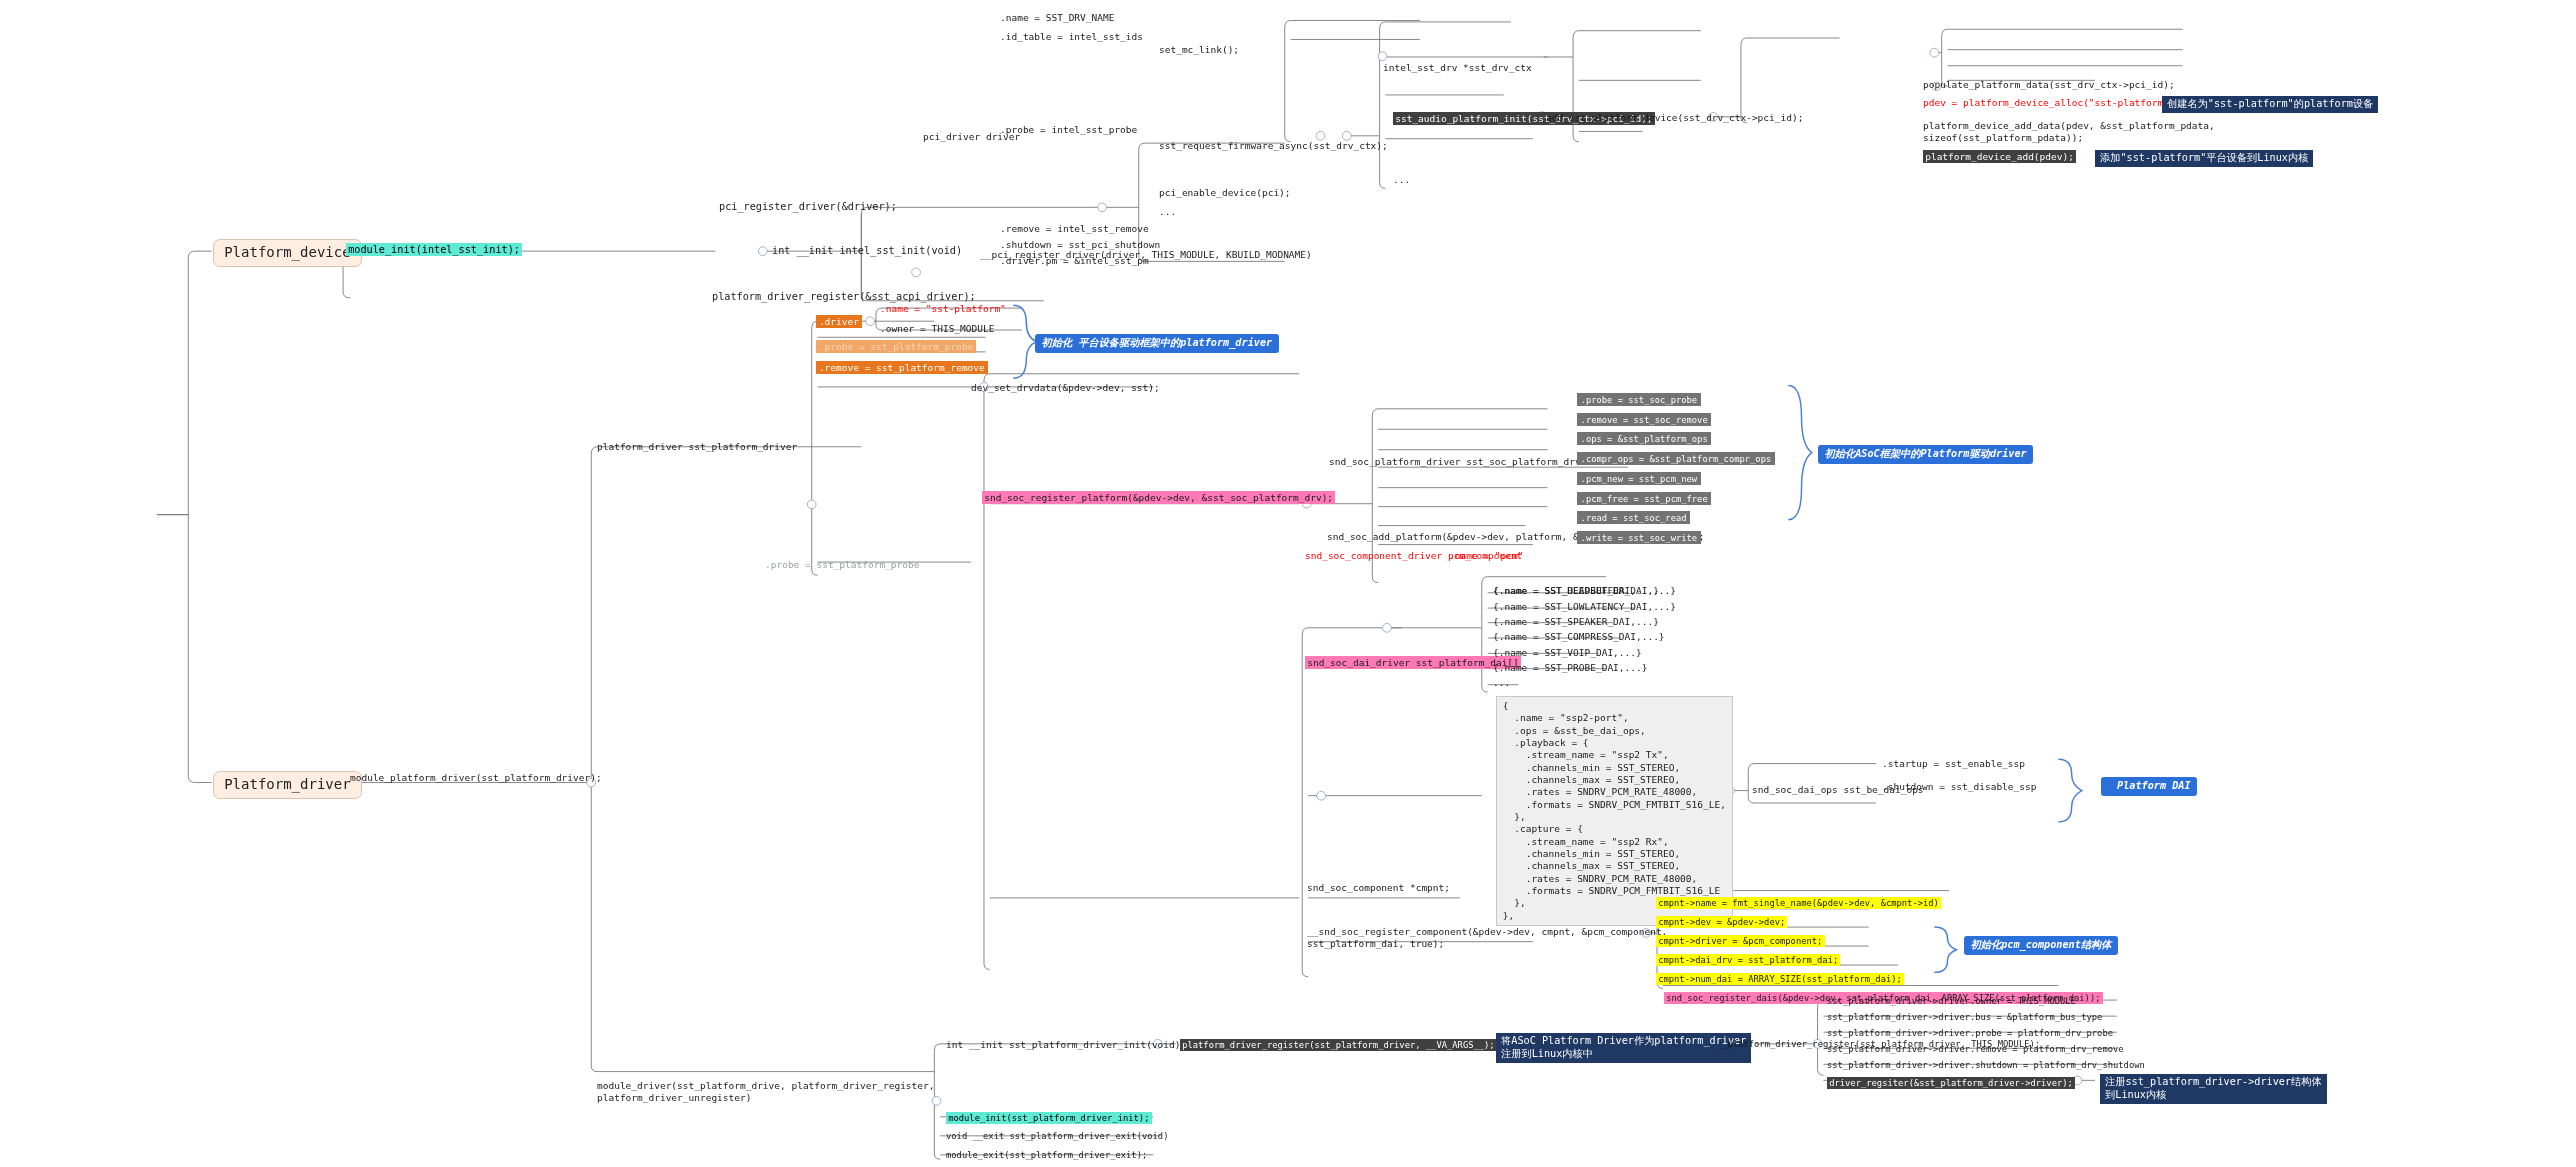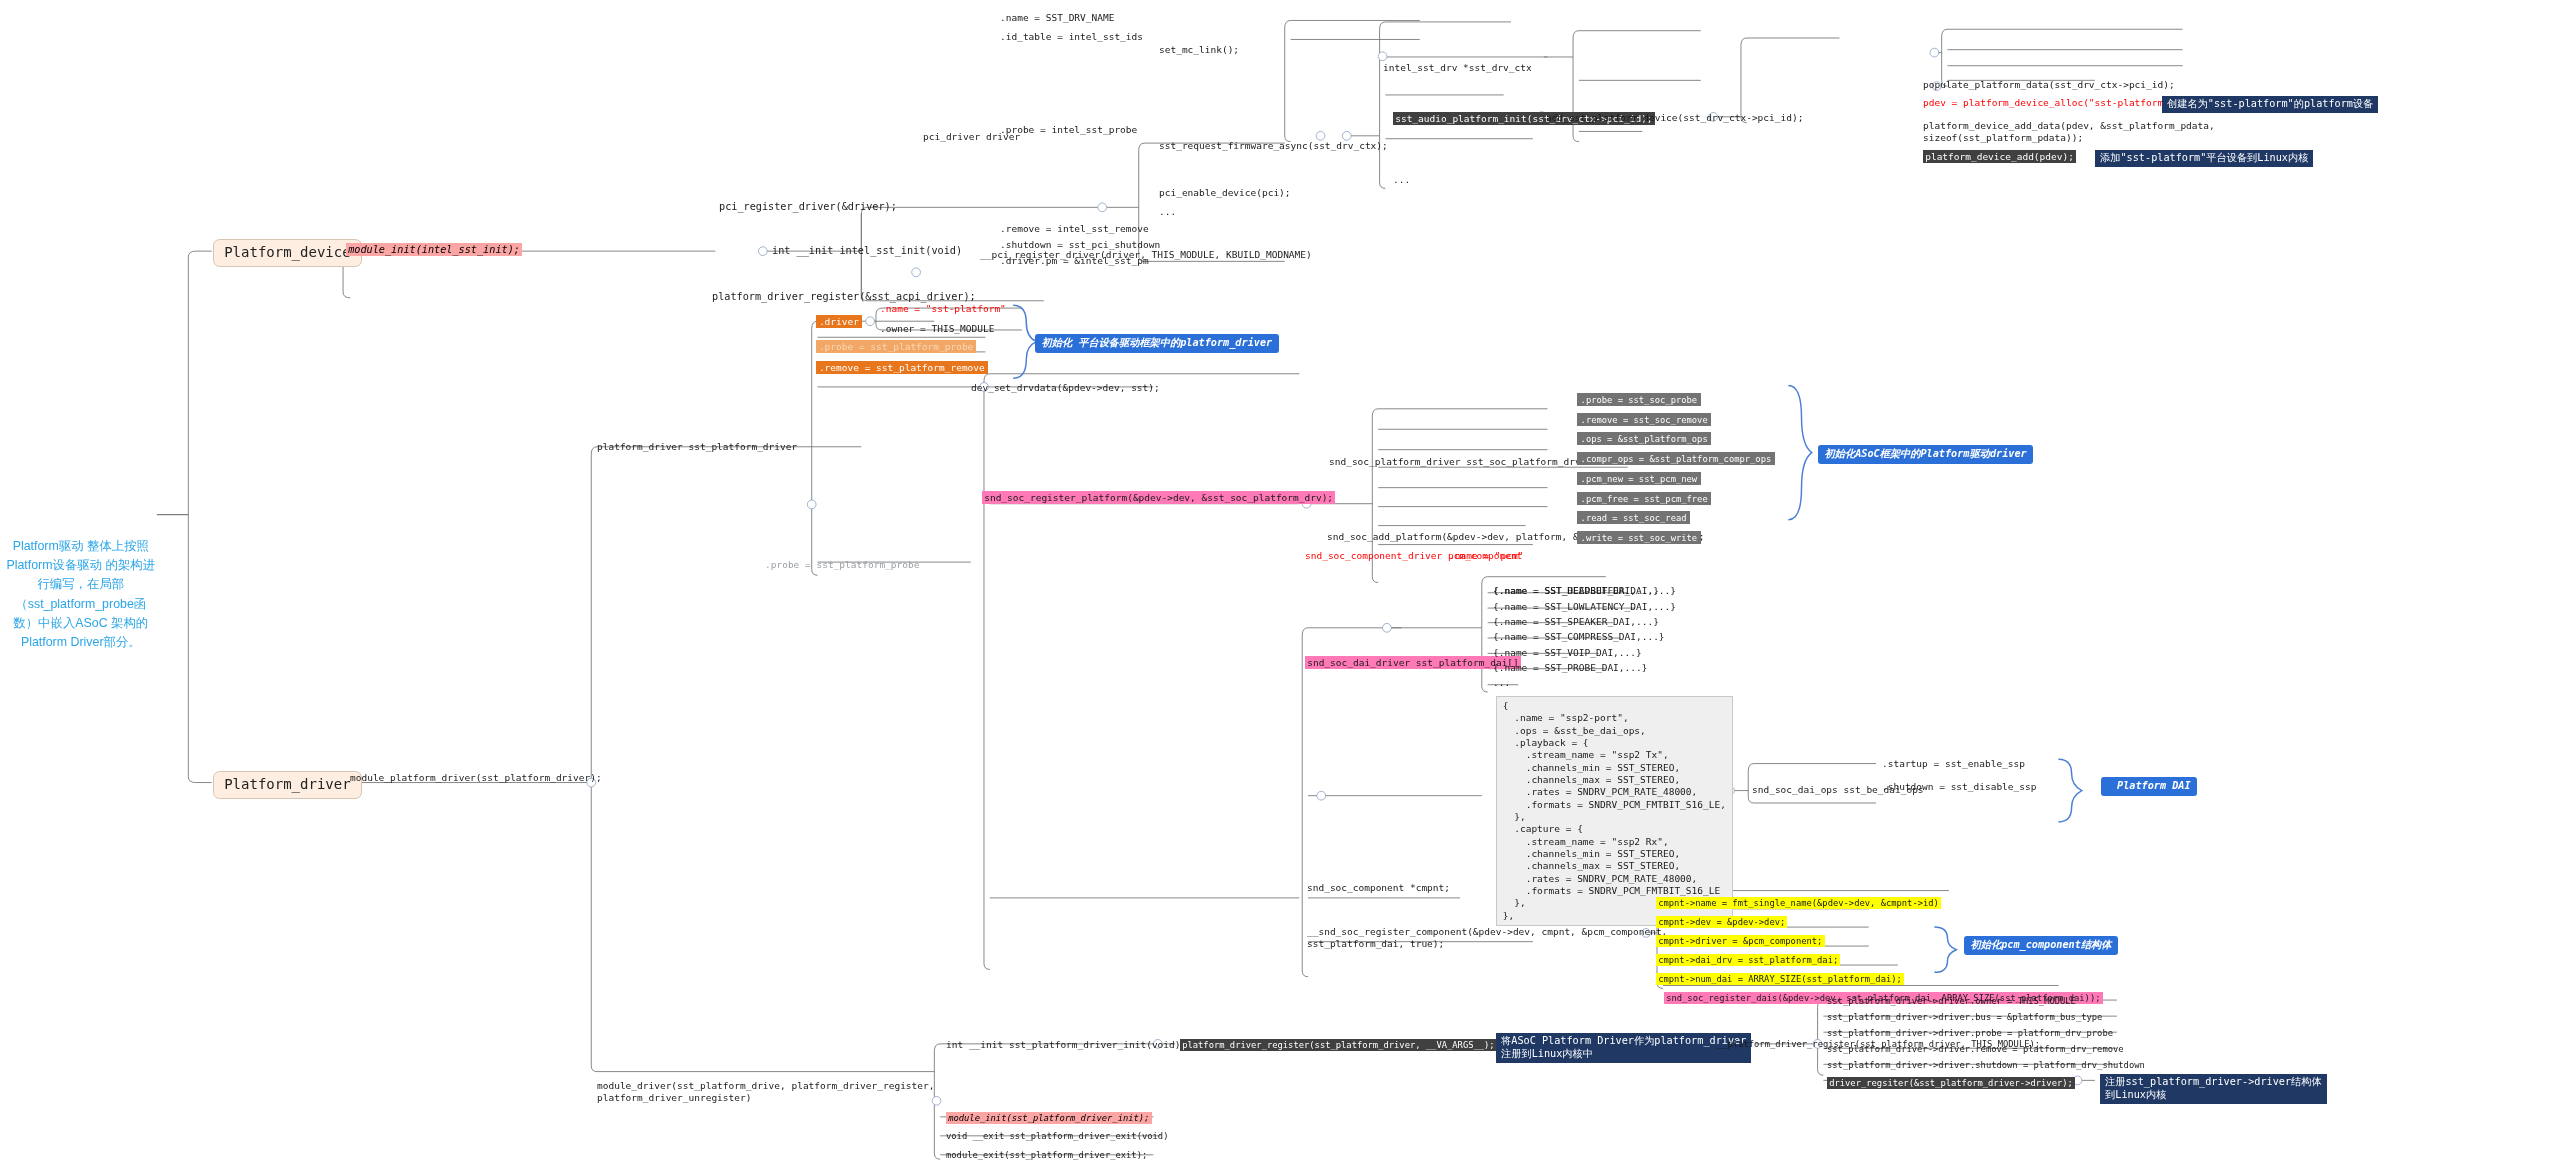--- a/index.html
+++ b/index.html
@@ -8,21 +8,21 @@
   .cv{position:absolute;left:0;top:0;width:2576px;height:1168px;}
   svg.lines{position:absolute;left:0;top:0;width:2576px;height:1168px;pointer-events:none;}
   .n{position:absolute;white-space:pre;font-size:11px;line-height:1.25;color:#1a1a1a;
      font-family:"DejaVu Sans Mono","Liberation Mono",monospace;}
   .root{border:1.5px solid #6f93c7;background:#c3d6ef;border-radius:10.2px;
         padding:5.8px 13px;font-size:14.6px;font-weight:bold;letter-spacing:0.7px;color:#111;}
   .cap{border:0.7px solid #d8c4b2;background:#fdeee1;border-radius:6.6px;padding:4.4px 10.2px;
        font-size:14px;color:#222;}
   .note{color:#2aa5e8;font-family:"Liberation Sans",sans-serif;font-size:12.4px;
         line-height:1.55;text-align:center;white-space:normal;}
-  .green{background:#fca5a5;color:#000;padding:0.7px 2.2px;font-style:italic;}
+  .green{background:#5eead4;color:#000;padding:0.7px 2.2px;}
   .red{background:#404040;color:#ffffff;padding:0.7px 2.2px;}
   .redtxt{color:#ff0000;}
   .pink{background:#ff79b7;color:#1a1a1a;padding:0.7px 2.2px;}
   .yellow{background:#ffff00;color:#1a1a1a;padding:0.7px 2.2px;}
   .orange{background:#e8761d;color:#ffffff;padding:0.7px 2.9px;}
   .orangedim{background:#f2a766;color:#f7d8b8;padding:0.7px 2.9px;}
   .teal{background:#737373;color:#ffffff;padding:1.5px 3.6px;}
   .callout{background:#1f3864;color:#ffffff;padding:2.2px 5.1px;font-size:10.2px;
            font-family:"DejaVu Sans Mono","Liberation Mono",monospace;}
   .bluetag{background:#2a70d8;color:#ffffff;padding:2.9px 6.6px;border-radius:2.9px;
@@ -208,21 +208,20 @@
       <circle cx="1586" cy="1430" r="6"></circle>
         <circle cx="1905" cy="1430" r="6"></circle>
       <circle cx="2345" cy="1430" r="6"></circle>
         <circle cx="2490" cy="1430" r="6"></circle>
       <circle cx="2846" cy="1480" r="6"></circle>
         <circle cx="1283" cy="1508" r="6"></circle>
       <circle cx="1112" cy="691" r="6"></circle>
     </g>
   </svg>
 
-  <div class="n note" style="left:5.8px;top:537px;width:150px;">Platform驱动 整体上按照 Platform设备驱动 的架构进行编写，在局部（sst_platform_probe函数）中嵌入ASoC 架构的 Platform Driver部分。</div>
 
   <div class="n cap" style="left:213px;top:239px;">Platform_device</div>
   <div class="n cap" style="left:213px;top:771px;">Platform_driver</div>
 
   <div class="n" style="left:346px;top:243px;"><span class="green sm">module_init(intel_sst_init);</span></div>
   <div class="n sm" style="left:772px;top:245px;">int __init intel_sst_init(void)</div>
   <div class="n sm" style="left:719px;top:201px;">pci_register_driver(&amp;driver);</div>
   <div class="n sm" style="left:712px;top:291px;">platform_driver_register(&amp;sst_acpi_driver);</div>
 
   <div class="n xs" style="left:923px;top:131px;">pci_driver driver</div>

